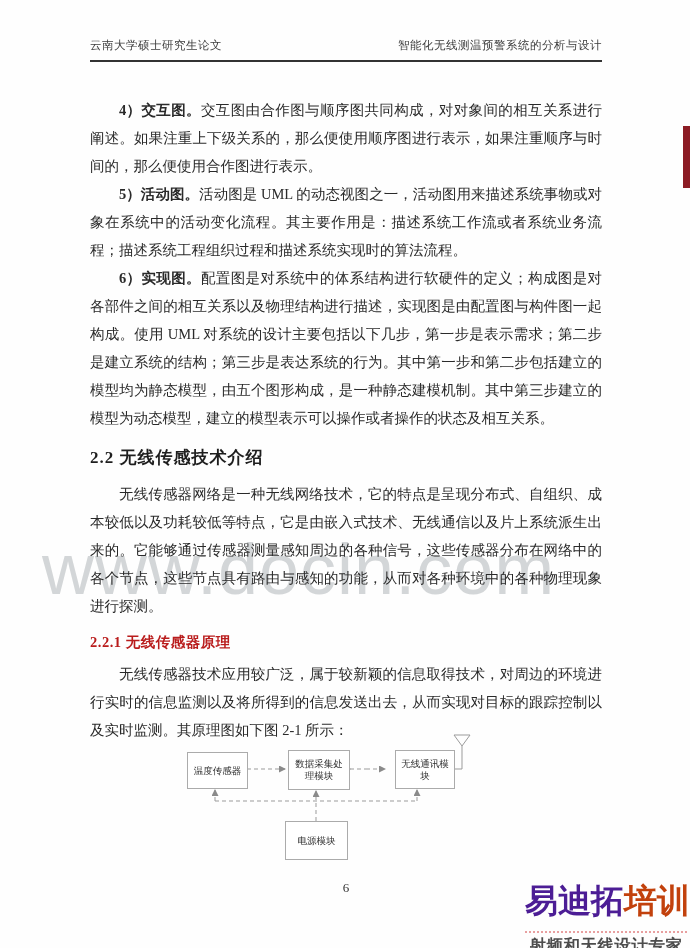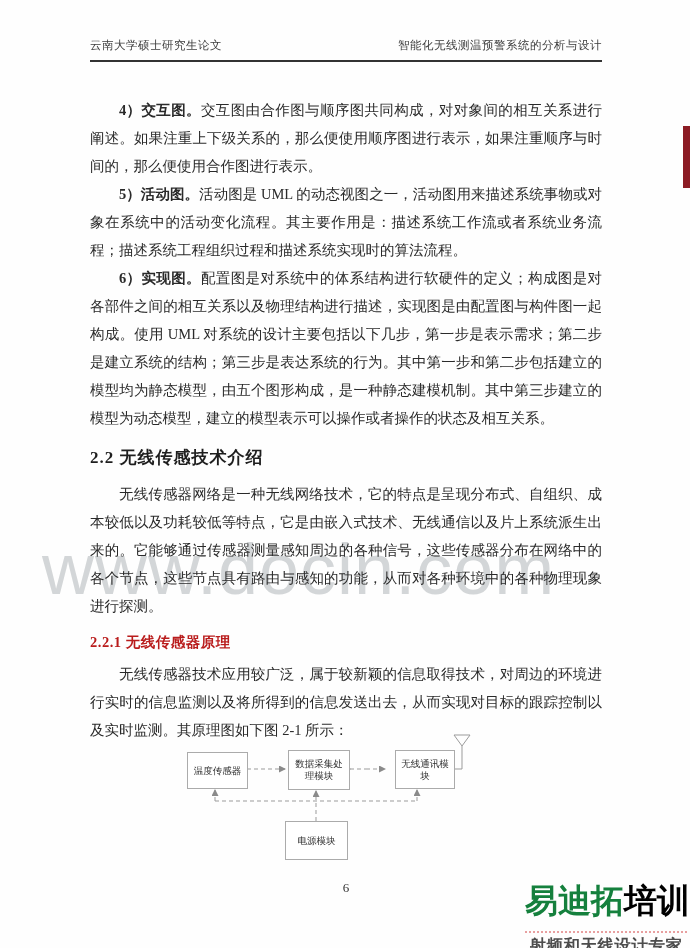--- a/index.html
+++ b/index.html
@@ -57,22 +57,22 @@
     position:absolute;right:0;top:126px;width:7px;height:62px;
     background:#8c1c24;z-index:3;
   }
   .brand{
     position:absolute;top:879px;right:3px;width:162px;text-align:center;z-index:3;
     font-family:"Liberation Sans","DejaVu Sans",sans-serif;
   }
   .brand .logo{
     font-size:33px;font-weight:bold;line-height:44px;letter-spacing:0;white-space:nowrap;
   }
-  .brand .logo .light{color:#15803d;}
-  .brand .logo .strong{color:#000000;}
+  .brand .logo .light{color:#4c1d95;}
+  .brand .logo .strong{color:#c2410c;}
   .brand .tagline{
     margin-top:8px;border-top:2px dotted #e8a0a0;padding-top:2px;
     font-family:"Liberation Serif","DejaVu Serif",serif;
     font-size:16.5px;font-weight:600;color:#4d4d4d;letter-spacing:.5px;white-space:nowrap;
   }
 </style>
 </head>
 <body>
 
 <div class="page">

